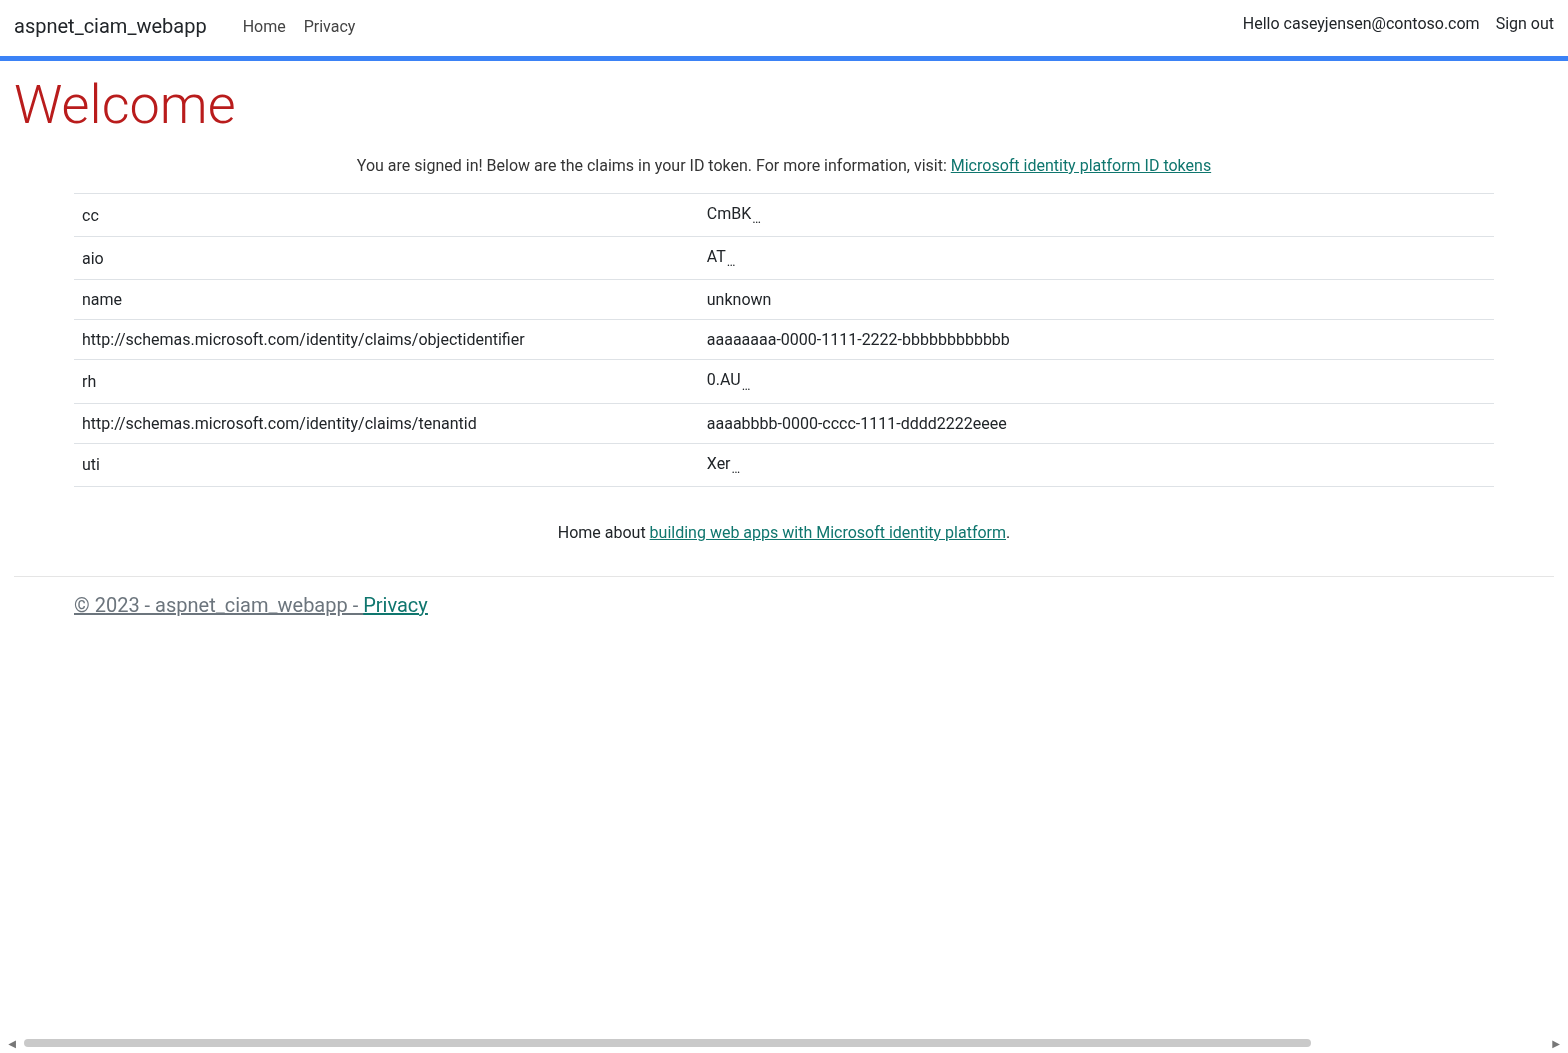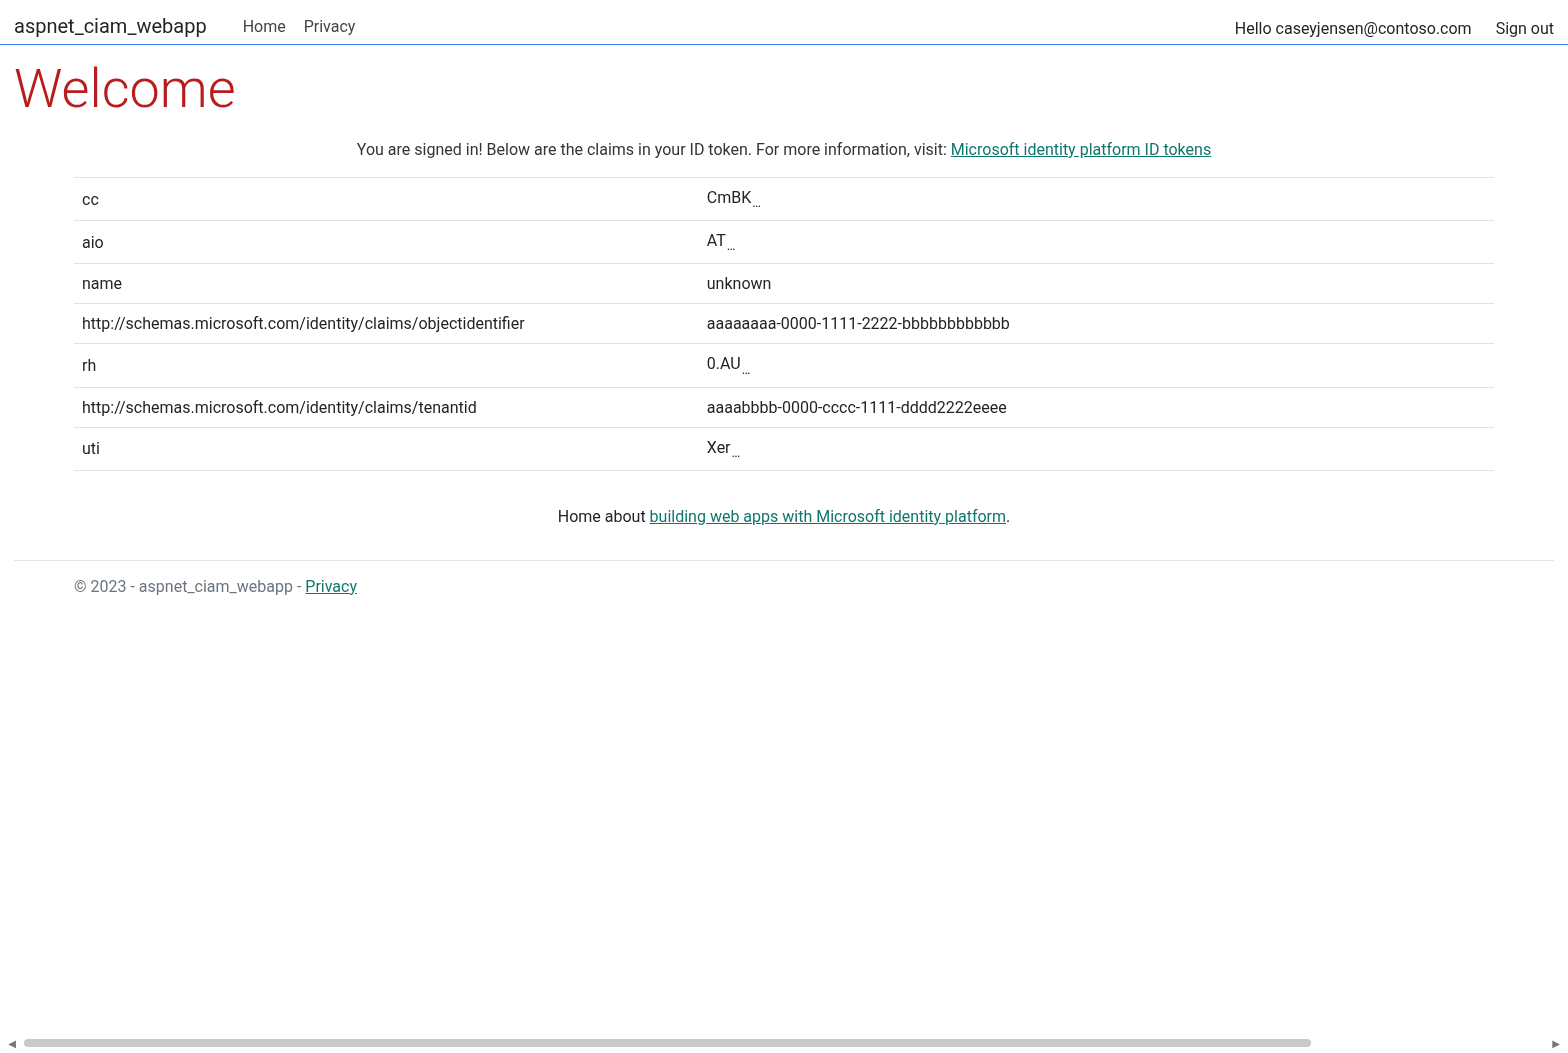--- a/index.html
+++ b/index.html
@@ -13,44 +13,44 @@
     }
     .page-frame {
       min-width: 1320px;
       border-radius: 12px;
       background: #fff;
       overflow: hidden;
       position: relative;
     }
     header.navbar {
       display: flex;
-      align-items: flex-end;
-      padding: 14px 14px 6px 14px;
-      border-bottom: 1px solid #3b82f6;
+      align-items: flex-start;
+      padding: 14px 14px 18px 14px;
+      border-bottom: 5px solid #3b82f6;
     }
     .brand {
       font-size: 20px;
       font-weight: 400;
       color: #212529;
       margin-right: 18px;
       text-decoration: none;
       cursor: pointer;
     }
     .nav-left { display: flex; align-items: center; gap: 18px; }
     .nav-link {
       font-size: 16px;
       color: #444;
       text-decoration: none;
       cursor: pointer;
     }
     .nav-right {
       margin-left: auto;
       display: flex;
       align-items: center;
-      gap: 24px;
+      gap: 16px;
     }
     .nav-right span, .nav-right a {
       font-size: 16px;
       color: #212529;
     }
     .signout { cursor: pointer; text-decoration: none; }
 
     main { padding: 0 14px; }
     .welcome {
       font-weight: 300;
@@ -94,22 +94,23 @@
       margin: 36px 0 34px 0;
       font-size: 16px;
     }
     footer {
       padding: 6px 60px 20px 60px;
       border-top: 1px solid #e5e5e5;
       margin: 0 14px;
     }
     footer .footer-text {
       color: #6c757d;
-      font-size: 16px;
+      font-size: 20px;
       padding-top: 10px;
+      text-decoration: underline;
     }
     .hscroll {
       position: fixed;
       left: 6px; right: 6px; bottom: 4px;
       height: 12px;
       display: flex; align-items: center;
     }
     .hscroll .arrow {
       width: 12px; height: 12px;
       display: flex; align-items: center; justify-content: center;

